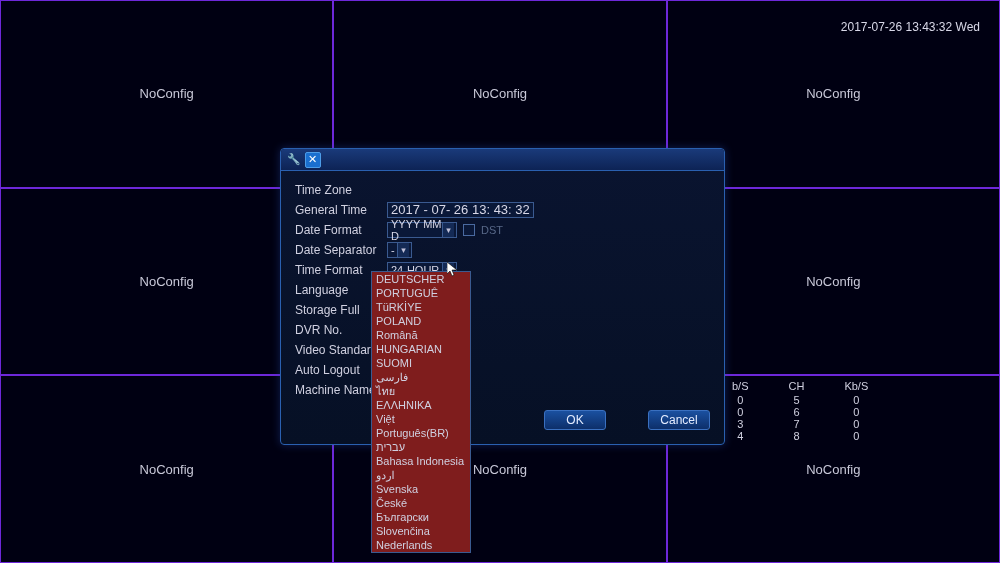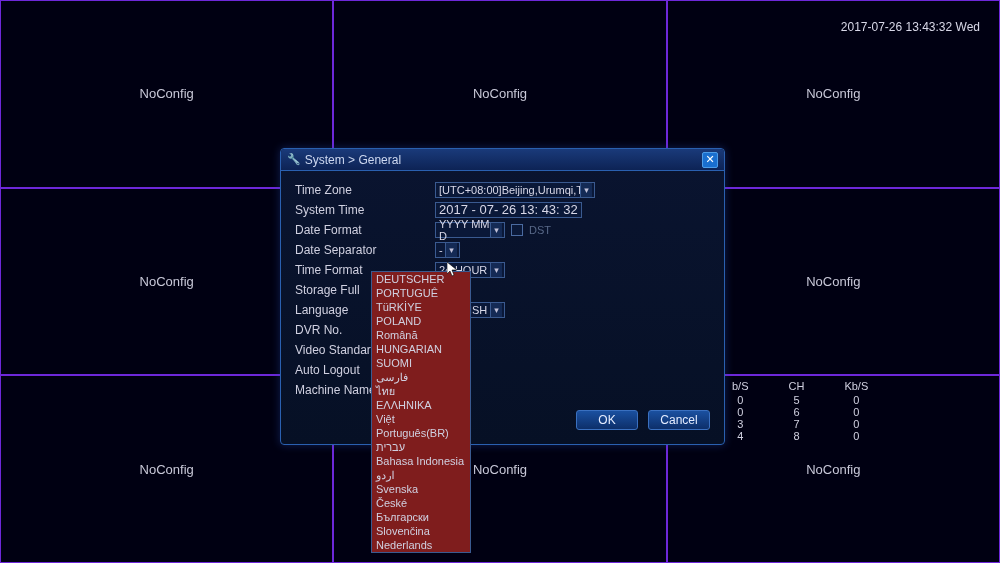--- a/index.html
+++ b/index.html
@@ -77,21 +77,20 @@
     cursor: pointer;
   }
   .body {
     padding: 10px 14px 14px 14px;
   }
   .row {
     display: flex;
     align-items: center;
     margin-bottom: 3px;
     height: 17px;
-    gap: 48px;
   }
   .label {
     width: 92px;
     color: #d0d0e0;
     font-size: 12px;
   }
   .field {
     display: flex; align-items: center; gap: 6px;
   }
   .select, .txtinput {
@@ -146,20 +145,21 @@
   }
   .btn {
     background: linear-gradient(#1a50a0, #0d2f6a);
     border: 1px solid #3a70c0;
     border-radius: 3px;
     color: #e4ecff;
     font-size: 12px;
     width: 62px; height: 20px;
     text-align: center; line-height: 18px;
     cursor: pointer;
+    margin-left: 32px;
   }
 
   
   .dropdown {
     position: absolute;
     left: 371px; top: 271px;
     width: 100px;
     background: #7f1d1d;
     border: 1px solid #3a5a90;
     z-index: 10;
@@ -249,32 +249,28 @@
           <td>8</td>
           <td>0</td>
         </tr>
       </tbody>
   </table>
 </div>
 
 <div class="dialog">
   <div class="titlebar">
     <span class="wrench">🔧</span>
-    <span class="title">System &gt; General</span>
     <span class="close-btn">✕</span>
   </div>
   <div class="body">
     <div class="row">
       <span class="label">Time Zone</span>
-      <span class="field">
-          <span class="select w-tz">[UTC+08:00]Beijing,Urumqi,Ta</span>
-        </span>
-    </div>
-    <div class="row">
-      <span class="label">System Time</span>
+    </div>
+    <div class="row">
+      <span class="label">General Time</span>
       <span class="field syst">
         <span class="part">2017 - 07- 26  13: 43: 32</span>
       </span>
     </div>
     <div class="row">
       <span class="label">Date Format</span>
       <span class="field">
         <span class="select w-df">YYYY MM D</span>
         <span class="chk"></span>
         <span class="dst">DST</span>
@@ -286,28 +282,28 @@
           <span class="select w-sep">-</span>
         </span>
     </div>
     <div class="row">
       <span class="label">Time Format</span>
       <span class="field">
           <span class="select w-tf">24-HOUR</span>
         </span>
     </div>
     <div class="row">
-        <span class="label">Storage Full</span>
-      </div>
-    <div class="row">
       <span class="label">Language</span>
       <span class="field">
           <span class="select w-lang">ENGLISH</span>
         </span>
     </div>
+    <div class="row">
+        <span class="label">Storage Full</span>
+      </div>
     <div class="row">
         <span class="label">DVR No.</span>
       </div>
     <div class="row">
         <span class="label">Video Standard</span>
       </div>
     <div class="row">
         <span class="label">Auto Logout</span>
       </div>
     <div class="row">

